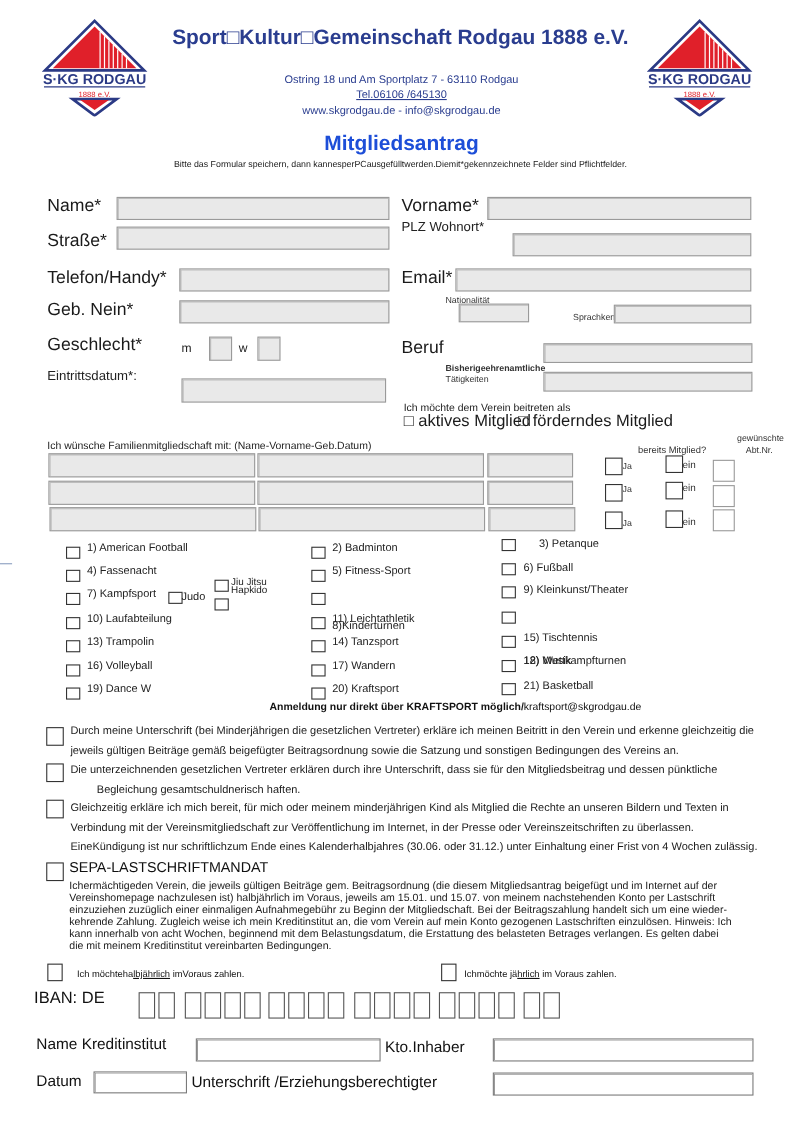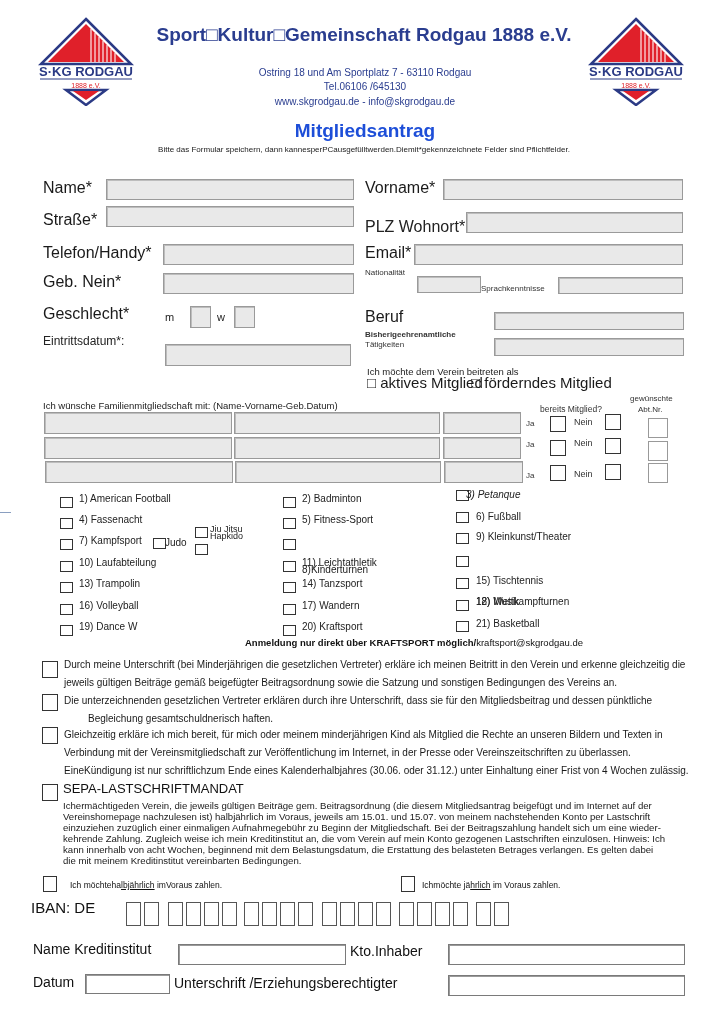--- a/index.html
+++ b/index.html
@@ -5,21 +5,21 @@
   html, body { margin:0; padding:0; background:#ffffff; }
   body { width:728px; height:1030px; position:relative; overflow:hidden; font-family:"Liberation Sans", sans-serif; color:#1a1a1a; }
   .abs { position:absolute; }
   .field { position:absolute; background:#e9e9e9; border:1px solid #9a9a9a; box-sizing:border-box; box-shadow: inset 1px 1px 0 #bdbdbd; }
   .wfield { position:absolute; background:#ffffff; border:1px solid #7a7a7a; box-sizing:border-box; box-shadow: inset 1px 1px 0 #9a9a9a; }
   .cb { position:absolute; width:13px; height:11px; border:1px solid #333; background:#fff; box-sizing:border-box; }
   .cbl { position:absolute; width:16px; height:16px; border:1px solid #333; background:#fff; box-sizing:border-box; }
   .cbg { position:absolute; width:20px; height:20px; border:1px solid #999; background:#fff; box-sizing:border-box; }
   .lbl-big { position:absolute; font-size:16px; color:#1a1a1a; white-space:nowrap; }
   .lbl-sm { position:absolute; font-size:10px; color:#222; white-space:nowrap; }
-  .lbl-xs { position:absolute; font-size:8px; color:#333; white-space:nowrap; }
+  .lbl-xs { position:absolute; font-size:8px; color:#333; white-space:nowrap;margin-left:40px; }
   .sport { position:absolute; font-size:10px; color:#222; white-space:nowrap; }
   .decl { position:absolute; font-size:10px; color:#1a1a1a; white-space:nowrap; line-height:18px; }
   .sepa-text { position:absolute; font-size:9.6px; line-height:11.4px; color:#1a1a1a; white-space:nowrap; }
   .iban-box { position:absolute; width:15px; height:24px; border:1px solid #555; box-sizing:border-box; background:#fff; }
   .u { text-decoration:underline; }
 </style>
 </head>
 <body>
 
 <div class="abs" style="left:36px;top:16px;width:100px;height:90px;">
@@ -58,21 +58,21 @@
     <text x="50" y="60" text-anchor="middle" font-family="Liberation Sans, sans-serif" font-size="13" fill="#2b3a85" font-weight="bold">S·KG RODGAU</text>
     <line x1="4" y1="63" x2="96" y2="63" stroke="#2b3a85" stroke-width="1"></line>
     <text x="50" y="72" text-anchor="middle" font-family="Liberation Sans, sans-serif" font-size="7" fill="#e0202a">1888 e.V.</text>
     <polygon points="30,74 70,74 50,89" fill="none" stroke="#2b3a85" stroke-width="2.5"></polygon>
     <polygon points="37,75 63,75 50,84" fill="#e0202a"></polygon>
   </svg>
 </div>
 
 <div class="abs" style="left:140px;top:24px;width:448px;text-align:center;font-size:19px;font-weight:bold;color:#2a3d8f;white-space:nowrap;">Sport□Kultur□Gemeinschaft Rodgau 1888 e.V.</div>
 <div class="abs" style="left:200px;top:67px;width:330px;text-align:center;font-size:10px;color:#2a3d8f;">Ostring 18 und Am Sportplatz 7 - 63110 Rodgau</div>
-<div class="abs" style="left:200px;top:81px;width:330px;text-align:center;font-size:10px;color:#2a3d8f;">Tel.06106 /645130</div>
+<div class="abs" style="left:200px;top:81px;width:330px;text-align:center;font-size:10px;color:#2a3d8f;text-decoration:underline;">Tel.06106 /645130</div>
 <div class="abs" style="left:200px;top:96px;width:330px;text-align:center;font-size:10px;color:#2a3d8f;">www.skgrodgau.de - info@skgrodgau.de</div>
 
 <div class="abs" style="left:200px;top:120px;width:330px;text-align:center;font-size:19px;font-weight:bold;color:#1d4ed8;">Mitgliedsantrag</div>
 <div class="abs" style="left:60px;top:145px;width:608px;text-align:center;font-size:8px;color:#1a1a1a;white-space:nowrap;">Bitte das Formular speichern, dann kannesperPCausgefülltwerden.Diemit*gekennzeichnete Felder sind Pflichtfelder.</div>
 
 <div class="lbl-big" style="left:43px;top:179px;">Name*</div>
 <div class="field" style="left:106px;top:179px;width:248px;height:21px;"></div>
 
 <div class="lbl-big" style="left:43px;top:211px;">Straße*</div>
 <div class="field" style="left:106px;top:206px;width:248px;height:21px;"></div>
@@ -88,21 +88,21 @@
 <div class="field" style="left:190px;top:306px;width:21px;height:22px;"></div>
 <div class="lbl-sm" style="left:217px;top:311px;font-size:11px;">w</div>
 <div class="field" style="left:234px;top:306px;width:21px;height:22px;"></div>
 
 <div class="lbl-sm" style="left:43px;top:334px;font-size:12px;">Eintrittsdatum*:</div>
 <div class="field" style="left:165px;top:344px;width:186px;height:22px;"></div>
 
 <div class="lbl-big" style="left:365px;top:179px;">Vorname*</div>
 <div class="field" style="left:443px;top:179px;width:240px;height:21px;"></div>
 
-<div class="lbl-sm" style="left:365px;top:218px;font-size:16px;">PLZ Wohnort*</div>
+<div class="lbl-sm" style="left:365px;top:199px;font-size:12px;">PLZ Wohnort*</div>
 <div class="field" style="left:466px;top:212px;width:217px;height:21px;"></div>
 
 <div class="lbl-big" style="left:365px;top:244px;">Email*</div>
 <div class="field" style="left:414px;top:244px;width:269px;height:21px;"></div>
 
 <div class="lbl-xs" style="left:365px;top:268px;">Nationalität</div>
 <div class="field" style="left:417px;top:276px;width:64px;height:17px;"></div>
 <div class="lbl-xs" style="left:481px;top:284px;">Sprachkenntnisse</div>
 <div class="field" style="left:558px;top:277px;width:125px;height:17px;"></div>
 
@@ -191,21 +191,21 @@
 <div class="cb" style="left:283px;top:561px;"></div>
 <div class="sport" style="left:302px;top:557px;">11) Leichtathletik</div>
 <div class="cb" style="left:283px;top:582px;"></div>
 <div class="sport" style="left:302px;top:578px;">14) Tanzsport</div>
 <div class="cb" style="left:283px;top:604px;"></div>
 <div class="sport" style="left:302px;top:600px;">17) Wandern</div>
 <div class="cb" style="left:283px;top:625px;"></div>
 <div class="sport" style="left:302px;top:621px;">20) Kraftsport</div>
 
 <div class="cb" style="left:456px;top:490px;"></div>
-<div class="sport" style="left:466px;top:489px;font-style:italic;">3) Petanque</div>
+<div class="sport" style="left:490px;top:489px;">3) Petanque</div>
 <div class="cb" style="left:456px;top:512px;"></div>
 <div class="sport" style="left:476px;top:511px;">6) Fußball</div>
 <div class="cb" style="left:456px;top:533px;"></div>
 <div class="sport" style="left:476px;top:531px;">9) Kleinkunst/Theater</div>
 <div class="cb" style="left:456px;top:556px;"></div>
 <div class="sport" style="left:476px;top:554px;margin-top:42px;">12) Musik</div>
 <div class="cb" style="left:456px;top:578px;"></div>
 <div class="sport" style="left:476px;top:575px;">15) Tischtennis</div>
 <div class="cb" style="left:456px;top:600px;"></div>
 <div class="sport" style="left:476px;top:596px;">18) Wettkampfturnen</div>

